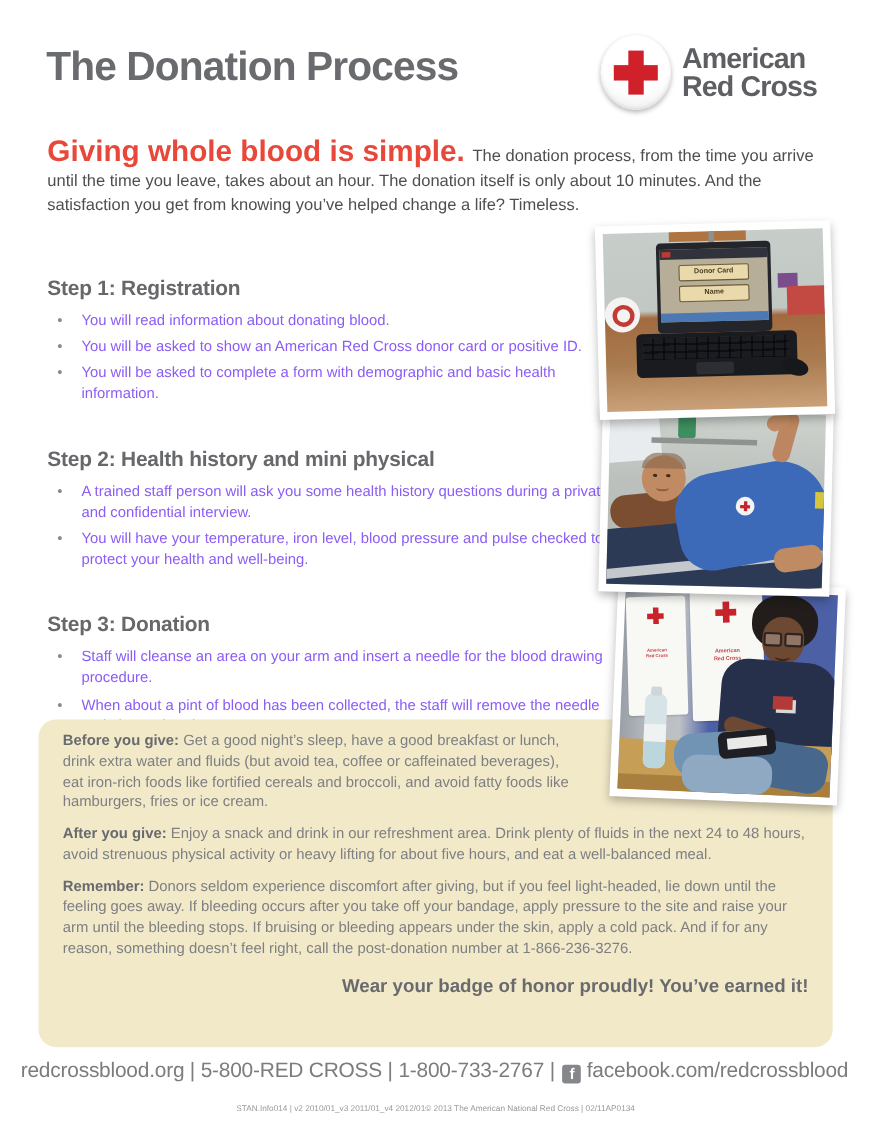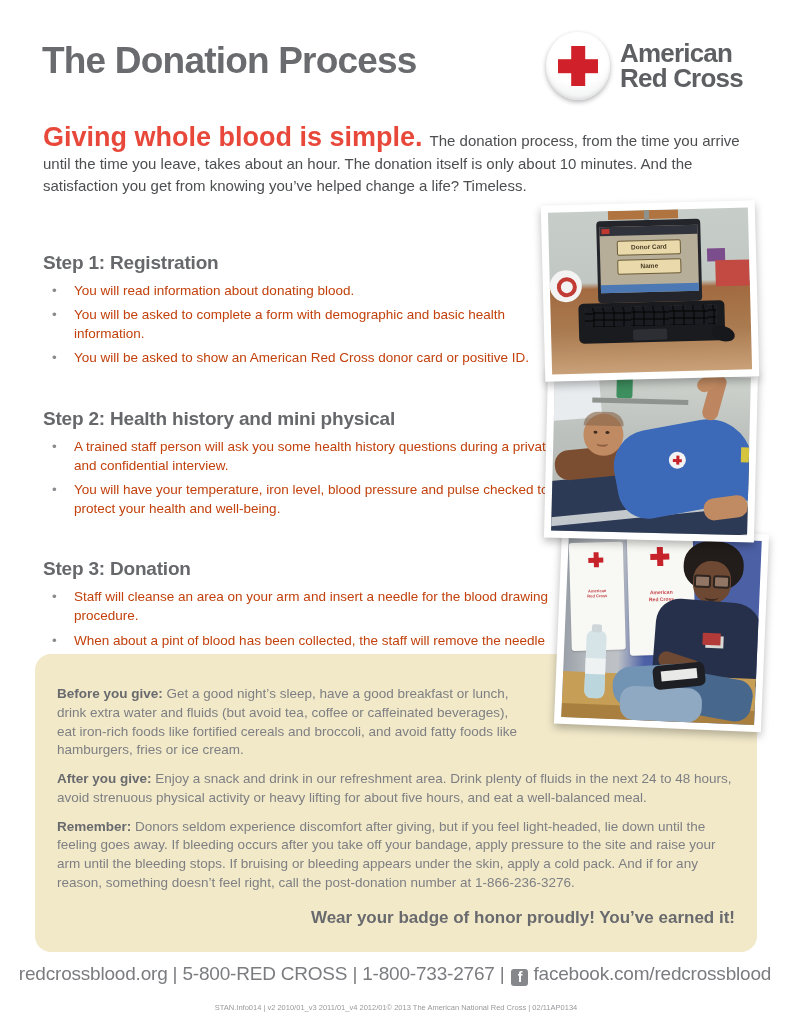--- a/index.html
+++ b/index.html
@@ -22,21 +22,21 @@
                 transform:translateY(-50%);background:var(--c,#cf2229);}
 
   
   .intro{position:absolute;left:43px;top:124px;width:708px;font-size:15px;line-height:1.5;color:#4d4e50;}
   .intro .lead{font-size:27px;font-weight:bold;color:#e8483a;line-height:1;margin-right:7px;}
 
   
   .steps{position:absolute;left:43px;top:212px;width:514px;}
   .step{margin-bottom:20px;margin-top:40px;}
   .step h2{margin:0 0 7px;font-size:19px;font-weight:bold;color:#67686b;letter-spacing:-0.2px;}
-  .step ul{list-style:none;margin:0;padding:0;font-size:13.5px;line-height:1.42;color:#c2410c;}
+  .step ul{list-style:none;margin:0;padding:0;font-size:13.5px;line-height:1.42;color:#8b5cf6;}
   .step li{position:relative;padding-left:31px;margin-bottom:5px;}
   .step li::before{content:"\2022";position:absolute;left:9px;color:#8a8b8e;}
 
   
   .polaroid{position:absolute;background:#fff;padding:7px;box-shadow:0 4px 9px rgba(0,0,0,.28);}
   .photo{position:relative;overflow:hidden;}
   .ph{position:absolute;}
 
   .pol1{left:543px;top:203px;transform:rotate(-1.5deg);z-index:5;}
   .photo1{width:200px;height:162px;
@@ -124,21 +124,21 @@
              transform:rotate(-6deg);}
   .p3-denim2{left:108px;top:136px;width:82px;height:42px;background:#48678c;border-radius:16px;
              transform:rotate(8deg);}
   .p3-denim3{left:58px;top:150px;width:82px;height:34px;background:#8fa9c2;border-radius:14px;}
   .p3-pouch{left:90px;top:126px;width:52px;height:24px;background:#1e1f24;border-radius:6px;
             transform:rotate(-8deg);}
   .p3-paper{left:98px;top:132px;width:36px;height:10px;background:#e9e9e7;transform:rotate(-8deg);}
 
   
   .tips-box{position:absolute;left:35px;top:654px;width:722px;height:298px;background:#f2e9c9;
-            border-radius:16px;box-sizing:border-box;padding:31px 22px 0;z-index:1;
+            border-radius:16px;box-sizing:border-box;padding:10px 22px 0;z-index:1;
             font-size:13.5px;line-height:1.39;color:#7e7f83;}
   .tips-box p{margin:0 0 10px;}
   .tips-box p.first{padding-right:218px;}
   .tips-box b{color:#696a6e;}
   .closing{text-align:right;font-size:17px;font-weight:bold;color:#696a6e;margin-top:13px;}
 
   
   .footer{position:absolute;left:0;right:0;top:963px;text-align:center;font-size:19px;
           color:#7b7c7f;letter-spacing:-0.2px;}
   .fb-icon{display:inline-block;width:17px;height:17px;background:#85878b;border-radius:3px;
@@ -163,22 +163,22 @@
     </div>
   </div>
 
   <div class="intro"><span class="lead">Giving whole blood is simple.</span><span>The donation process, from the time you arrive until the time you leave, takes about an hour. The donation itself is only about 10 minutes. And the satisfaction you get from knowing you’ve helped change a life? Timeless.</span></div>
 
   <div class="steps">
     <div class="step">
       <h2>Step 1: Registration</h2>
       <ul>
         <li>You will read information about donating blood.</li>
+        <li>You will be asked to show an American Red Cross donor card or positive ID.</li>
         <li>You will be asked to complete a form with demographic and basic health information.</li>
-        <li>You will be asked to show an American Red Cross donor card or positive ID.</li>
       </ul>
     </div>
     <div class="step">
       <h2>Step 2: Health history and mini physical</h2>
       <ul>
         <li>A trained staff person will ask you some health history questions during a private and confidential interview.</li>
         <li>You will have your temperature, iron level, blood pressure and pulse checked to protect your health and well-being.</li>
       </ul>
     </div>
     <div class="step">

